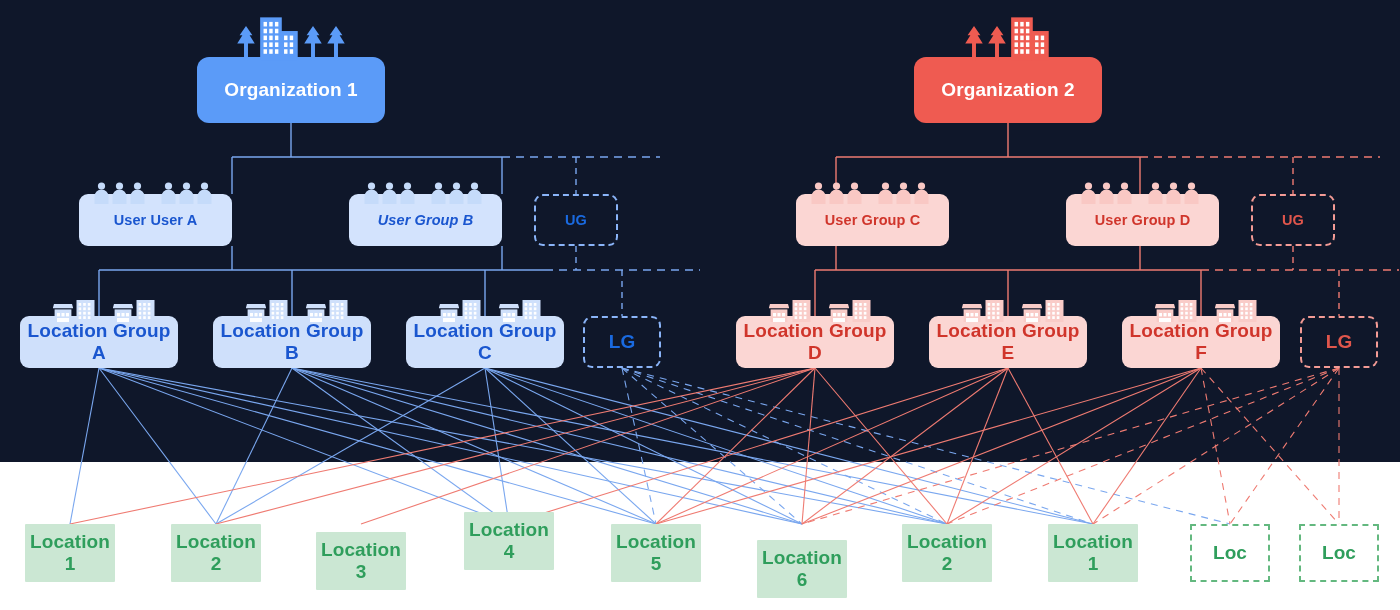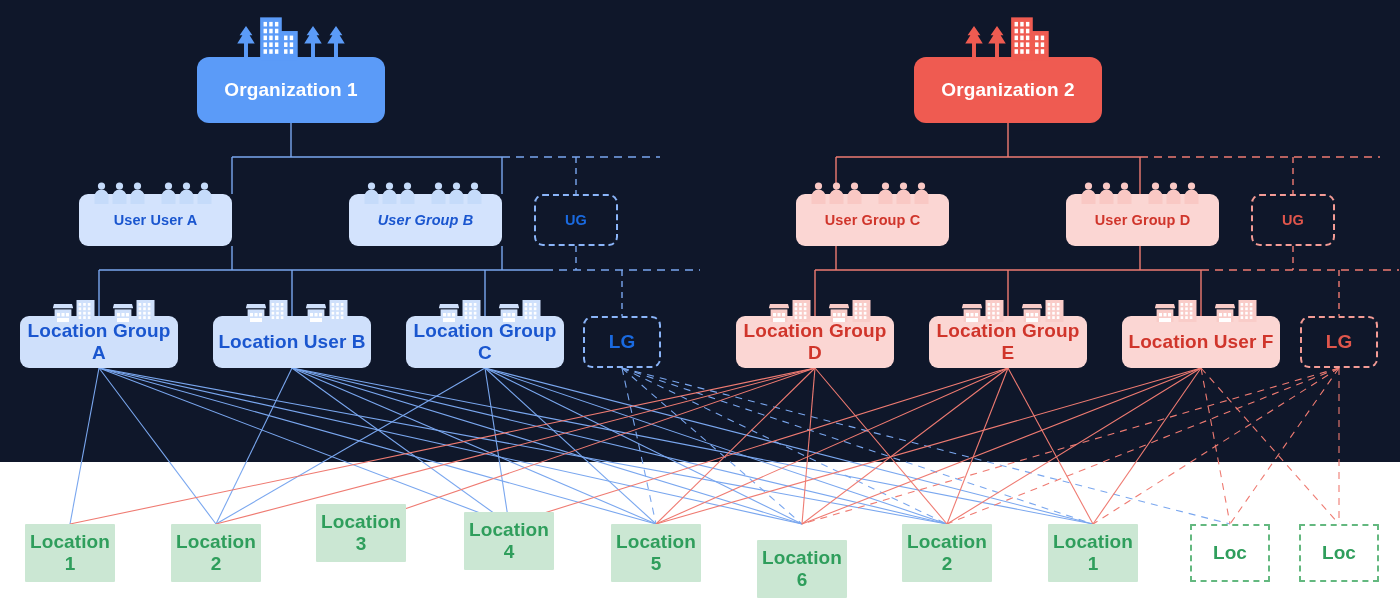--- a/index.html
+++ b/index.html
@@ -334,21 +334,21 @@
           <rect x="7.199999999999999" y="7.4" width="2.6" height="2.8" fill="#fff"></rect>
           <rect x="11.799999999999999" y="7.4" width="2.6" height="2.8" fill="#fff"></rect>
           <rect x="2.6" y="11.8" width="2.6" height="2.8" fill="#fff"></rect>
           <rect x="7.199999999999999" y="11.8" width="2.6" height="2.8" fill="#fff"></rect>
           <rect x="11.799999999999999" y="11.8" width="2.6" height="2.8" fill="#fff"></rect>
           <rect x="2.6" y="16.200000000000003" width="2.6" height="2.8" fill="#fff"></rect>
           <rect x="7.199999999999999" y="16.200000000000003" width="2.6" height="2.8" fill="#fff"></rect>
           <rect x="11.799999999999999" y="16.200000000000003" width="2.6" height="2.8" fill="#fff"></rect>
         </svg>
       </div>
-      <div class="node lg blue" style="left: 213px; top: 316px; width: 158px; height: 52px;">Location User B</div>
+      <div class="node lg blue" style="left: 213px; top: 316px; width: 158px; height: 52px;">Location Group B</div>
       <div class="icons" style="left: 246px; top: 290px; height: 32px;">
         <svg width="20" height="18" viewBox="0 0 20 18">
           <path d="M1 0 h18 l1.2 4.2 H-0.2 Z" fill="#cfe0fb"></path>
           <rect x="1.6" y="5.4" width="16.8" height="12.6" fill="#cfe0fb"></rect>
           <rect x="4" y="9" width="3" height="3.4" fill="#fff"></rect>
           <rect x="8.5" y="9" width="3" height="3.4" fill="#fff"></rect>
           <rect x="13" y="9" width="3" height="3.4" fill="#fff"></rect>
           <rect x="4" y="14" width="12" height="4" fill="#fff"></rect>
         </svg>
         <svg width="19" height="22" viewBox="0 0 19 22">
@@ -535,21 +535,21 @@
           <rect x="7.199999999999999" y="7.4" width="2.6" height="2.8" fill="#fff"></rect>
           <rect x="11.799999999999999" y="7.4" width="2.6" height="2.8" fill="#fff"></rect>
           <rect x="2.6" y="11.8" width="2.6" height="2.8" fill="#fff"></rect>
           <rect x="7.199999999999999" y="11.8" width="2.6" height="2.8" fill="#fff"></rect>
           <rect x="11.799999999999999" y="11.8" width="2.6" height="2.8" fill="#fff"></rect>
           <rect x="2.6" y="16.200000000000003" width="2.6" height="2.8" fill="#fff"></rect>
           <rect x="7.199999999999999" y="16.200000000000003" width="2.6" height="2.8" fill="#fff"></rect>
           <rect x="11.799999999999999" y="16.200000000000003" width="2.6" height="2.8" fill="#fff"></rect>
         </svg>
       </div>
-      <div class="node lg red" style="left: 1122px; top: 316px; width: 158px; height: 52px;">Location User F</div>
+      <div class="node lg red" style="left: 1122px; top: 316px; width: 158px; height: 52px;">Location Group F</div>
       <div class="icons" style="left: 1155px; top: 290px; height: 32px;">
         <svg width="20" height="18" viewBox="0 0 20 18">
           <path d="M1 0 h18 l1.2 4.2 H-0.2 Z" fill="#f9ccc8"></path>
           <rect x="1.6" y="5.4" width="16.8" height="12.6" fill="#f9ccc8"></rect>
           <rect x="4" y="9" width="3" height="3.4" fill="#fff"></rect>
           <rect x="8.5" y="9" width="3" height="3.4" fill="#fff"></rect>
           <rect x="13" y="9" width="3" height="3.4" fill="#fff"></rect>
           <rect x="4" y="14" width="12" height="4" fill="#fff"></rect>
         </svg>
         <svg width="19" height="22" viewBox="0 0 19 22">
@@ -588,21 +588,21 @@
           <rect x="7.199999999999999" y="11.8" width="2.6" height="2.8" fill="#fff"></rect>
           <rect x="11.799999999999999" y="11.8" width="2.6" height="2.8" fill="#fff"></rect>
           <rect x="2.6" y="16.200000000000003" width="2.6" height="2.8" fill="#fff"></rect>
           <rect x="7.199999999999999" y="16.200000000000003" width="2.6" height="2.8" fill="#fff"></rect>
           <rect x="11.799999999999999" y="16.200000000000003" width="2.6" height="2.8" fill="#fff"></rect>
         </svg>
       </div>
       <div class="node lg ghost red" style="left: 1300px; top: 316px; width: 78px; height: 52px;">LG</div>
       <div class="node loc" style="left: 25px; top: 524px; width: 90px; height: 58px;">Location 1</div>
       <div class="node loc" style="left: 171px; top: 524px; width: 90px; height: 58px;">Location 2</div>
-      <div class="node loc" style="left: 316px; top: 504px; width: 90px; height: 58px;">Location 3</div>
+      <div class="node loc" style="left: 316px; top: 532px; width: 90px; height: 58px;">Location 3</div>
       <div class="node loc" style="left: 464px; top: 512px; width: 90px; height: 58px;">Location 4</div>
       <div class="node loc" style="left: 611px; top: 524px; width: 90px; height: 58px;">Location 5</div>
       <div class="node loc" style="left: 757px; top: 540px; width: 90px; height: 58px;">Location 6</div>
       <div class="node loc" style="left: 902px; top: 524px; width: 90px; height: 58px;">Location 2</div>
       <div class="node loc" style="left: 1048px; top: 524px; width: 90px; height: 58px;">Location 1</div>
       <div class="node loc ghost green" style="left: 1190px; top: 524px; width: 80px; height: 58px;">Loc</div>
       <div class="node loc ghost green" style="left: 1299px; top: 524px; width: 80px; height: 58px;">Loc</div>
     </div>
 </div>
 

